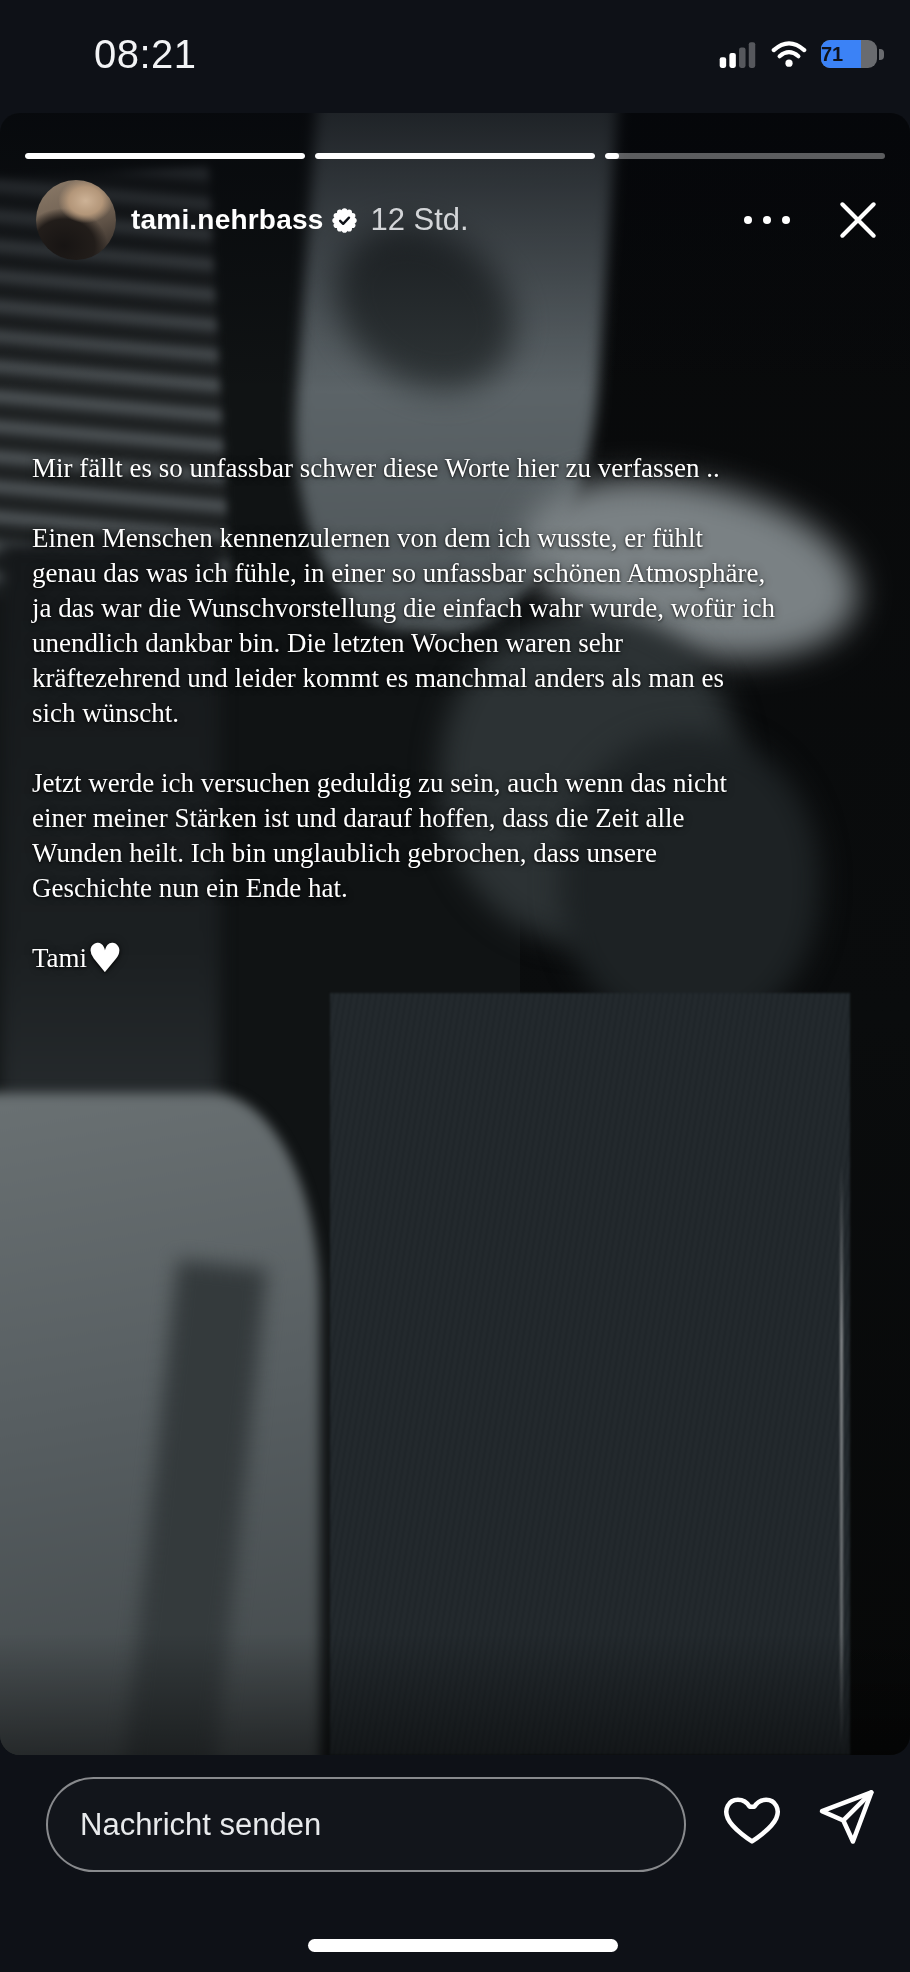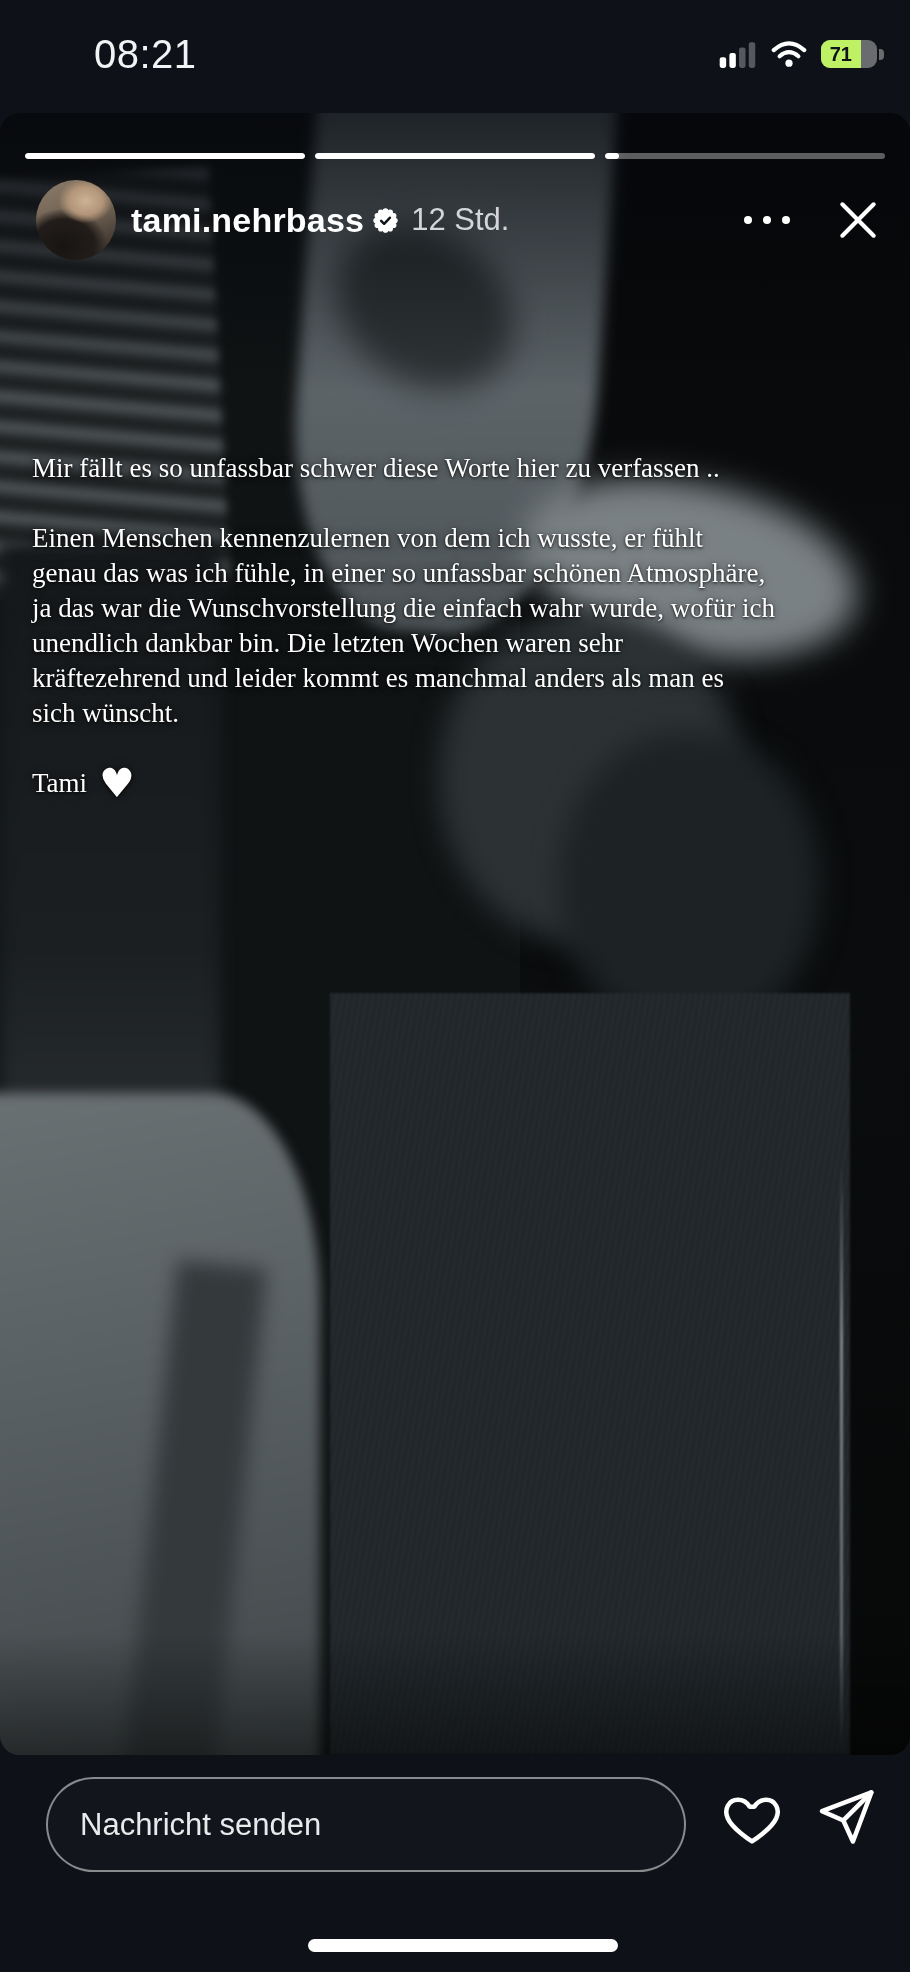--- a/index.html
+++ b/index.html
@@ -7,21 +7,21 @@
   body{width:910px;height:1972px;position:relative;overflow:hidden;
        font-family:"Liberation Sans",sans-serif;-webkit-font-smoothing:antialiased;}
   .phone{position:absolute;inset:0;background:#0e1117;}
 
   
   .status-bar{position:absolute;top:0;left:0;right:0;height:96px;color:#f2f3f5;}
   .status-time{position:absolute;left:94px;top:32px;font-size:40px;font-weight:normal;letter-spacing:.5px;}
   .status-icons{position:absolute;right:26px;top:40px;display:flex;align-items:center;gap:14px;}
   .battery{display:flex;align-items:center;}
   .battery-body{position:relative;width:56px;height:28px;border-radius:9px;background:rgba(255,255,255,.38);overflow:hidden;}
-  .battery-fill{position:absolute;left:0;top:0;bottom:0;background:#bef264;display:flex;align-items:center;justify-content:center;}
+  .battery-fill{position:absolute;left:0;top:0;bottom:0;background:#3b82f6;display:flex;align-items:center;justify-content:flex-start;}
   .battery-fill span{font-size:20px;font-weight:bold;color:#10131a;}
   .battery-nub{width:5px;height:11px;margin-left:2px;border-radius:0 4px 4px 0;background:rgba(255,255,255,.38);}
 
   
   .story{position:absolute;top:113px;left:0;width:910px;height:1642px;border-radius:20px;overflow:hidden;background:#101314;}
 
   
   .ph{position:absolute;}
   .ph-right-dark{left:520px;top:0;width:390px;height:1642px;background:linear-gradient(180deg,#08090a 0%,#0a0c0d 55%,#070808 100%);}
   .ph-left-pleats{left:-30px;top:60px;width:250px;height:420px;background:#3c4245;
@@ -51,34 +51,34 @@
   .progress-fill{height:100%;border-radius:3px;background:#fff;}
 
   
   .story-header{position:absolute;top:64px;left:36px;right:24px;height:86px;display:flex;align-items:center;}
   .avatar{width:80px;height:80px;border-radius:50%;flex:0 0 auto;
      background:
        radial-gradient(55% 45% at 62% 26%,#cdb296 0%,#b39679 38%,rgba(0,0,0,0) 62%),
        radial-gradient(70% 60% at 35% 82%,#171413 0%,#221d1a 55%,rgba(0,0,0,0) 78%),
        linear-gradient(160deg,#8d7c6a 0%,#6e5f51 50%,#2a2421 100%);}
   .user-line{display:flex;align-items:center;margin-left:15px;min-width:0;}
-  .username{color:#fff;font-weight:bold;font-size:34px;letter-spacing:.2px;}
+  .username{color:#fff;font-weight:bold;font-size:28px;letter-spacing:.2px;}
   .verified{margin-left:9px;flex:0 0 auto;display:block;}
   .time-ago{margin-left:13px;color:#d3d5d8;font-size:31px;font-weight:normal;}
   .header-actions{margin-left:auto;display:flex;align-items:center;gap:36px;}
   .dots{display:flex;gap:11px;align-items:center;padding:14px 4px;}
   .dots i{width:8px;height:8px;border-radius:50%;background:#fff;display:block;}
   .close-btn{display:flex;padding:4px;}
 
   
   .story-text{position:absolute;left:20px;right:14px;top:338px;color:#fff;
      font-family:"Liberation Serif",serif;font-size:27px;line-height:35px;
      text-shadow:0 1px 3px rgba(0,0,0,.85),0 0 10px rgba(0,0,0,.45);}
   .story-text p{margin:0 0 35px 12px;white-space:pre-line;}
-  .sig{display:flex;align-items:flex-end;gap:12px;margin-top:70px;}
+  .sig{display:flex;align-items:flex-end;margin-top:70px;}
   .heart-glyph{font-family:"DejaVu Sans",sans-serif;font-size:40px;line-height:35px;color:#fff;}
 
   
   .composer{position:absolute;left:8px;top:1755px;width:910px;height:217px;background:#0e1117;}
   .msg-input{position:absolute;left:38px;top:22px;width:640px;height:95px;border-radius:50px;
      border:2px solid rgba(255,255,255,.5);background:rgba(255,255,255,.02);
      display:flex;align-items:center;box-sizing:border-box;padding-left:32px;}
   .msg-placeholder{color:#e8eaec;font-size:31px;}
   .composer-icon{position:absolute;display:flex;}
   .like-btn{left:712px;top:32px;}
@@ -184,20 +184,24 @@
     </div>
 
     <div class="story-text">
       <p>Mir fällt es so unfassbar schwer diese Worte hier zu verfassen ..</p>
       <p>Einen Menschen kennenzulernen von dem ich wusste, er fühlt
 genau das was ich fühle, in einer so unfassbar schönen Atmosphäre,
 ja das war die Wunschvorstellung die einfach wahr wurde, wofür ich
 unendlich dankbar bin. Die letzten Wochen waren sehr
 kräftezehrend und leider kommt es manchmal anders als man es
 sich wünscht.</p>
+      <p>Jetzt werde ich versuchen geduldig zu sein, auch wenn das nicht
+einer meiner Stärken ist und darauf hoffen, dass die Zeit alle
+Wunden heilt. Ich bin unglaublich gebrochen, dass unsere
+Geschichte nun ein Ende hat.</p>
       <p class="sig">
         <span>Tami</span>
         <span class="heart-glyph">♥</span>
       </p>
     </div>
   </div>
 
   <div class="composer">
     <div class="msg-input">
       <span class="msg-placeholder">Nachricht senden</span>

